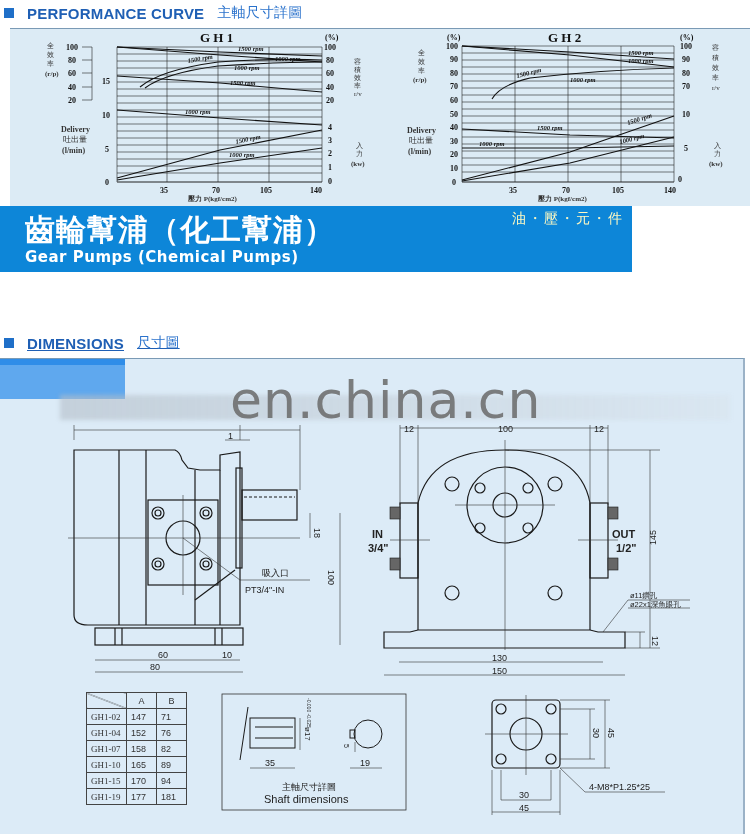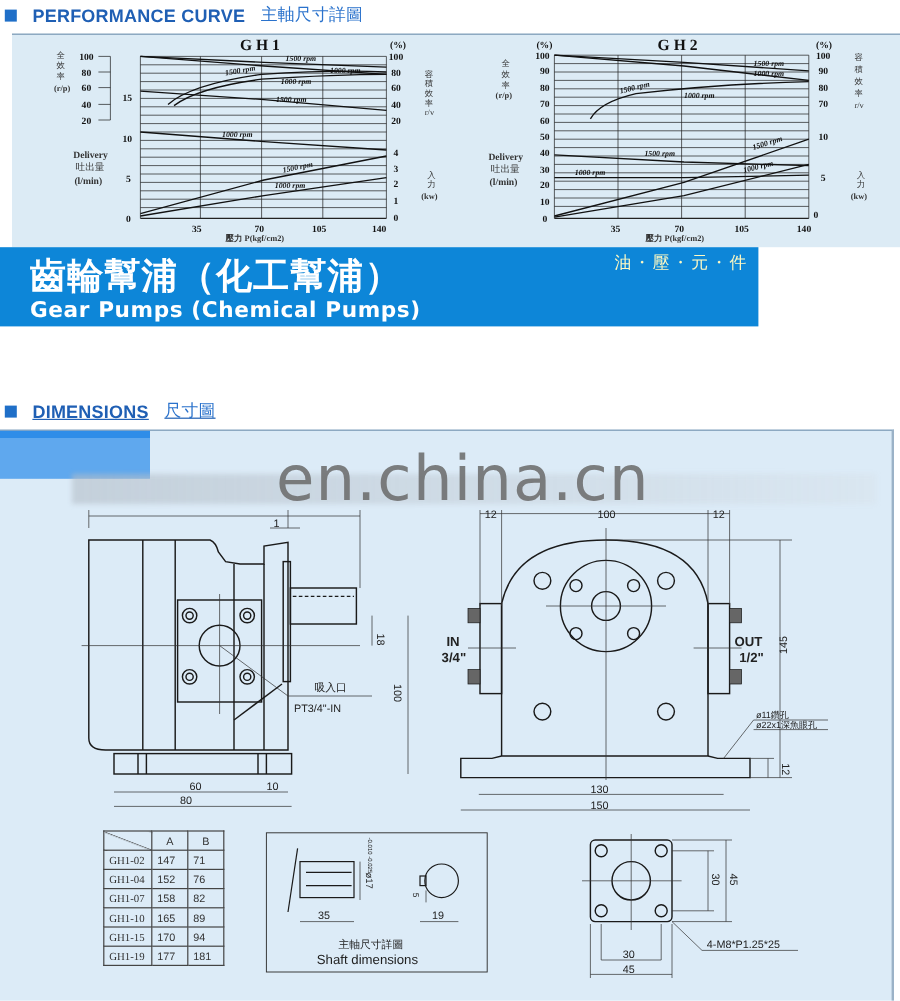--- a/index.html
+++ b/index.html
@@ -3,21 +3,21 @@
 <meta charset="utf-8">
 <style>
   * { box-sizing: border-box; margin: 0; padding: 0; }
   body { width: 750px; height: 834px; background: #ffffff; font-family: "Liberation Sans", sans-serif; position: relative; overflow: hidden; }
   .sec-title { position: absolute; left: 4px; font-weight: bold; color: #1f5fb4; font-size: 15px; letter-spacing: 0.2px; display: flex; align-items: center; gap: 13px; }
   .sec-title .sq { width: 10px; height: 10px; background: #1f6fc8; display: inline-block; }
   .sec-title .cn { font-weight: normal; color: #2a72cc; font-family: "DejaVu Sans", sans-serif; font-size: 14px; }
   .perf-panel { position: absolute; left: 10px; top: 28px; width: 740px; height: 178px; background: #dcebf5; border-top: 1px solid #7a9ab5; }
   .banner { position: absolute; left: 0; top: 206px; width: 632px; height: 66px; background: #0d86d8; }
   .banner .cn-title { position: absolute; left: 25px; top: 4px; color: #fff; font-size: 30px; font-weight: bold; font-family: "DejaVu Sans", sans-serif; letter-spacing: 1px; }
-  .banner .en-title { position: absolute; left: 25px; top: 42px; color: #fff; font-size: 18px; font-weight: bold; font-family: "DejaVu Sans", sans-serif; letter-spacing: 0.5px; text-align: center; }
+  .banner .en-title { position: absolute; left: 25px; top: 42px; color: #fff; font-size: 15px; font-weight: bold; font-family: "DejaVu Sans", sans-serif; letter-spacing: 0.5px; text-align: center; }
   .banner .tag { position: absolute; right: 8px; top: 4px; color: #fef9c3; font-size: 14px; font-family: "DejaVu Sans", sans-serif; letter-spacing: 2px; }
   .dim-panel { position: absolute; left: 0; top: 358px; width: 745px; height: 476px; background: #dcebf7; border-top: 1px solid #7a9ab5; border-right: 2px solid #9bb2c7; }
   .dim-panel .blue-strip { position: absolute; left: 0; top: 0; width: 125px; height: 40px; background: linear-gradient(#2f8de8 0 6px, #5fa8ee 6px); }
   .watermark { position: absolute; left: 230px; top: 370px; font-size: 52px; color: #6a6a6a; font-family: "DejaVu Sans", sans-serif; opacity: 0.85; letter-spacing: 1px; }
   .blurbar { position: absolute; top: 395px; left: 60px; width: 670px; height: 25px; background: linear-gradient(90deg, rgba(180,190,200,0.6), rgba(210,215,220,0.2)); filter: blur(2px); }
   svg text { font-family: "Liberation Serif", serif; }
   .draw text { font-family: "Liberation Sans", sans-serif; }
   table.dims { position: absolute; left: 86px; top: 692px; border-collapse: collapse; font-size: 9px; color: #333; }
   table.dims td { border: 1px solid #444; height: 16px; padding: 0 4px; }
   table.dims td.model { width: 40px; font-family: Liberation Serif, serif; }

